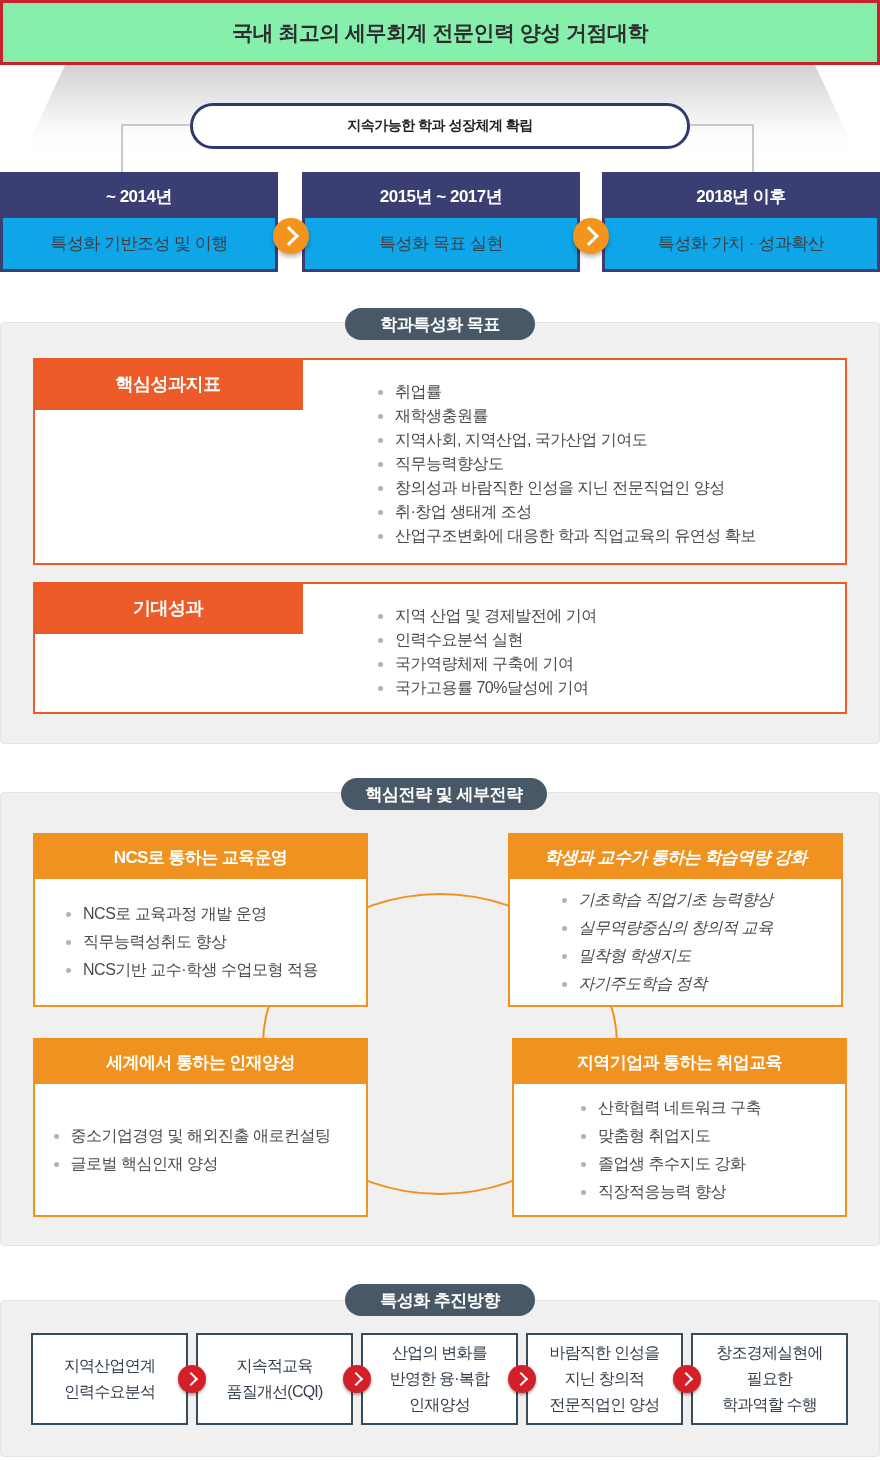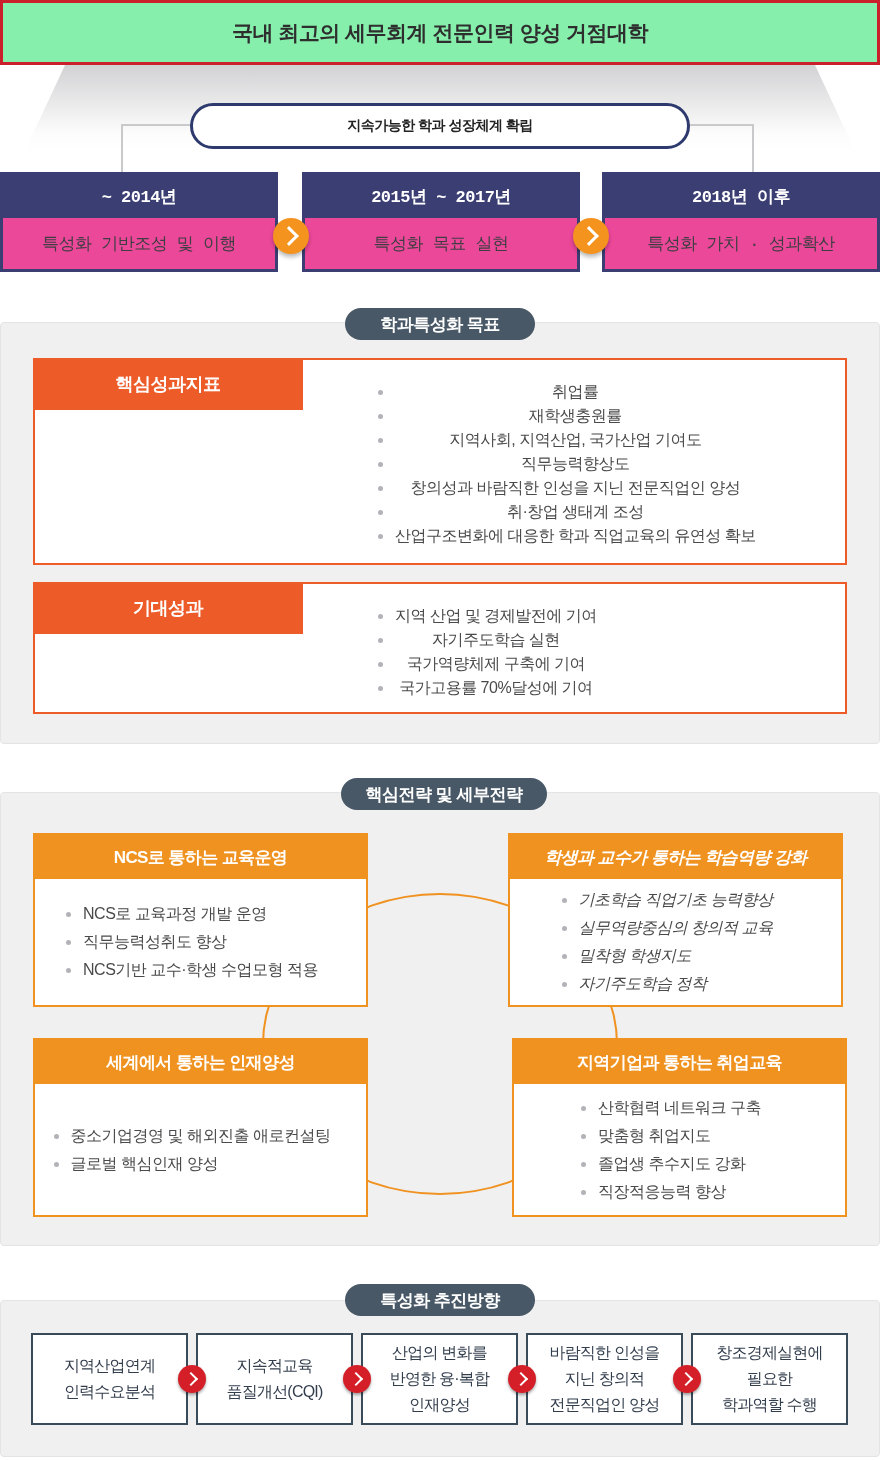--- a/index.html
+++ b/index.html
@@ -27,21 +27,21 @@
   .conn-lv{left:121px;top:124px;width:2px;height:50px;}
   .conn-rh{left:688px;top:124px;width:66px;height:2px;}
   .conn-rv{left:752px;top:124px;width:2px;height:50px;}
   .vision-pill{
     left:190px;top:103px;width:494px;height:40px;background:#fff;
     border:3px solid #2e3a6e;border-radius:26px;z-index:3;
     font-size:14px;font-weight:bold;color:#222;letter-spacing:-0.5px;
   }
 
   
-  .tbox{top:172px;width:272px;height:94px;border:3px solid #3a3e72;background:#ec4899;z-index:2;font-family:Liberation Mono, monospace;}
+  .tbox{top:172px;width:272px;height:94px;border:3px solid #3a3e72;background:#0ea5e9;z-index:2;}
   .tbox .thead{height:43px;background:#3a3e72;color:#fff;font-size:17px;font-weight:bold;letter-spacing:-0.5px;}
   .tbox .tbody{height:51px;font-size:17px;color:#3e3e42;letter-spacing:-0.5px;}
   .tbox1{left:0;}
   .tbox2{left:302px;}
   .tbox3{left:602px;}
   .circle-arrow{
     width:36px;height:36px;border-radius:50%;background:#f4941f;z-index:4;
     box-shadow:0 3px 4px rgba(0,0,0,.28);
   }
   .oc1{left:273px;top:218px;}
@@ -73,21 +73,21 @@
   }
   ul.dots{list-style:none;margin:0;padding:0;}
   ul.dots li{
     position:relative;font-size:16px;color:#4a4a4c;letter-spacing:-0.5px;white-space:nowrap;
   }
   ul.dots li::before{
     content:"";position:absolute;left:-17px;top:50%;margin-top:-2px;
     width:5px;height:5px;border-radius:50%;background:#b2b2b8;
   }
   .goal-list{position:absolute;left:360px;top:20px;}
-  .goal-list li{line-height:24px;text-align:center;}
+  .goal-list li{line-height:24px;}
 
   
   .ellipse{
     left:262px;top:893px;width:352px;height:298px;border:2px solid #f0921f;border-radius:50%;
     background:transparent;z-index:1;
   }
   .sbox{width:331px;border:2px solid #f0921f;background:#fff;z-index:2;display:flex;flex-direction:column;}
   .sbox .shead{height:44px;min-height:44px;background:#f0921f;color:#fff;font-size:17px;font-weight:bold;letter-spacing:-0.6px;}
   .sbox .sbody{flex:1;display:flex;flex-direction:column;align-items:center;justify-content:center;}
   .sbox .sbody ul.dots li{line-height:28px;}
@@ -154,21 +154,21 @@
     <li>창의성과 바람직한 인성을 지닌 전문직업인 양성</li>
     <li>취·창업 생태계 조성</li>
     <li>산업구조변화에 대응한 학과 직업교육의 유연성 확보</li>
   </ul>
 </div>
 
 <div class="abs goal-box gbox2">
   <div class="flexc goal-tab">기대성과</div>
   <ul class="dots goal-list">
     <li>지역 산업 및 경제발전에 기여</li>
-    <li>자기주도학습 실현</li>
+    <li>인력수요분석 실현</li>
     <li>국가역량체제 구축에 기여</li>
     <li>국가고용률 70%달성에 기여</li>
   </ul>
 </div>
 
 <div class="abs section-bg sec2"></div>
 <div class="abs flexc sec-pill pill2">핵심전략 및 세부전략</div>
 <div class="abs ellipse"></div>
 
 <div class="abs sbox stl">

